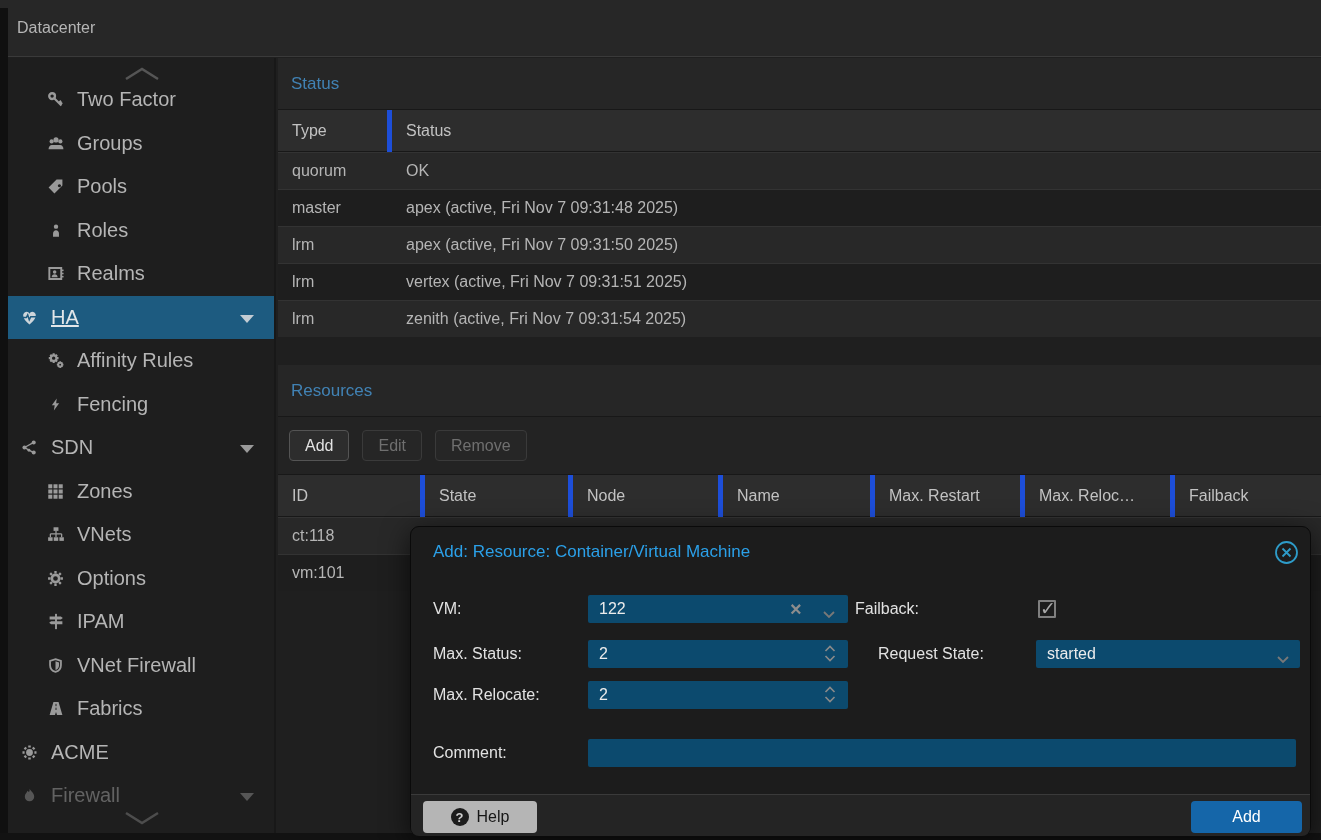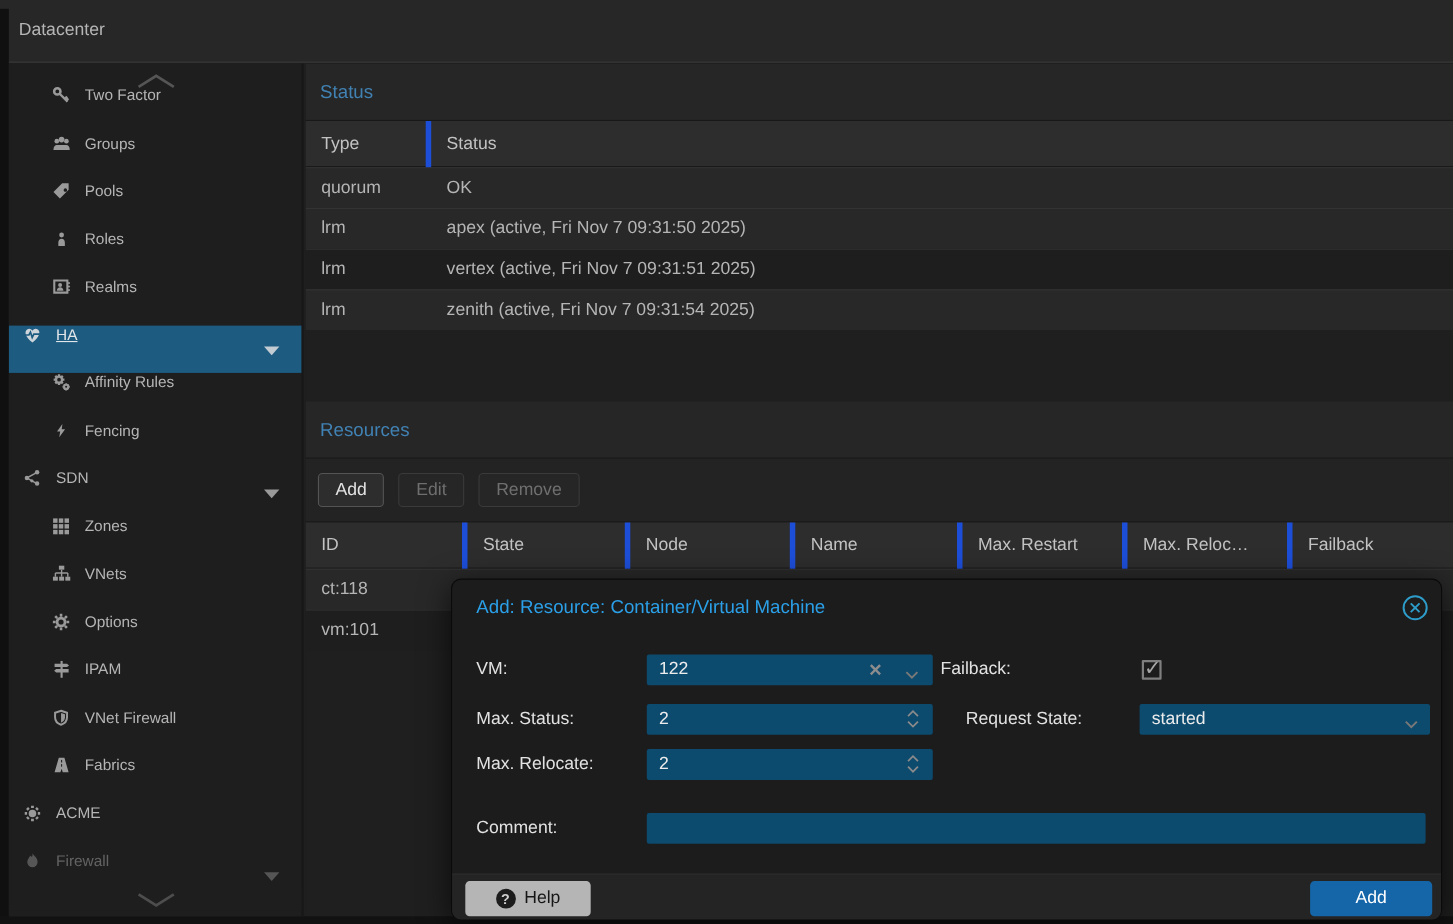--- a/index.html
+++ b/index.html
@@ -12,21 +12,21 @@
   .topbar .title { position:absolute; left:17px; top:19px; font-size:16px; color:#b6b6b6; }
   .left-strip { position:absolute; left:0; top:8px; width:8px; height:825px; background:#101010; z-index:5; }
   .bottom-strip { position:absolute; left:0; top:833px; width:1321px; height:7px; background:#121212; z-index:4; }
 
   
   .sidebar { position:absolute; left:8px; top:58px; width:268px; height:775px; background:#1e1e1e; border-right:2px solid #181818; overflow:hidden; z-index:6; }
   .scroll-ind { position:absolute; left:0; width:268px; height:20px; display:flex; justify-content:center; align-items:center; cursor:pointer; }
   .scroll-up { top:6px; }
   .scroll-down { top:750px; background:#1e1e1e; z-index:3; }
   .nav { position:absolute; left:0; top:20px; width:268px; }
-  .nav-item { display:flex; align-items:flex-start; height:43.5px; color:#b5b5b5; font-size:14px; cursor:pointer; position:relative; }
+  .nav-item { display:flex; align-items:center; height:43.5px; color:#b5b5b5; font-size:20px; cursor:pointer; position:relative; }
   .nav-item .ic { width:19px; height:17px; display:inline-flex; justify-content:center; align-items:center; margin-right:12px; flex:none; }
   .lvl1 { padding-left:12px; }
   .lvl2 { padding-left:38px; }
   .nav-item.selected { background:#1d5b80; color:#e2e6e9;text-decoration:underline; }
   .caret { position:absolute; right:22px; top:19px; width:0; height:0; border-left:7px solid transparent; border-right:7px solid transparent; border-top:8px solid #9a9a9a; }
   .selected .caret { border-top-color:#c3ccd3; }
   .nav-item.clipped { opacity:.45; }
   svg.icon { fill:#9a9a9a; stroke:none; }
   svg.icon .st { fill:none; stroke:#9a9a9a; }
   .selected svg.icon { fill:#cdd5da; }
@@ -322,20 +322,24 @@
         <span class="panel-title">Status</span>
       </div>
       <div class="thead">
         <div class="th col-type">Type</div>
         <div class="th col-status">Status</div>
       </div>
       <div class="trow odd">
         <div class="td col-type">quorum</div>
         <div class="td col-status">OK</div>
       </div>
+      <div class="trow even">
+        <div class="td col-type">master</div>
+        <div class="td col-status">apex (active, Fri Nov 7 09:31:48 2025)</div>
+      </div>
       <div class="trow odd">
         <div class="td col-type">lrm</div>
         <div class="td col-status">apex (active, Fri Nov 7 09:31:50 2025)</div>
       </div>
       <div class="trow even">
         <div class="td col-type">lrm</div>
         <div class="td col-status">vertex (active, Fri Nov 7 09:31:51 2025)</div>
       </div>
       <div class="trow odd">
         <div class="td col-type">lrm</div>

